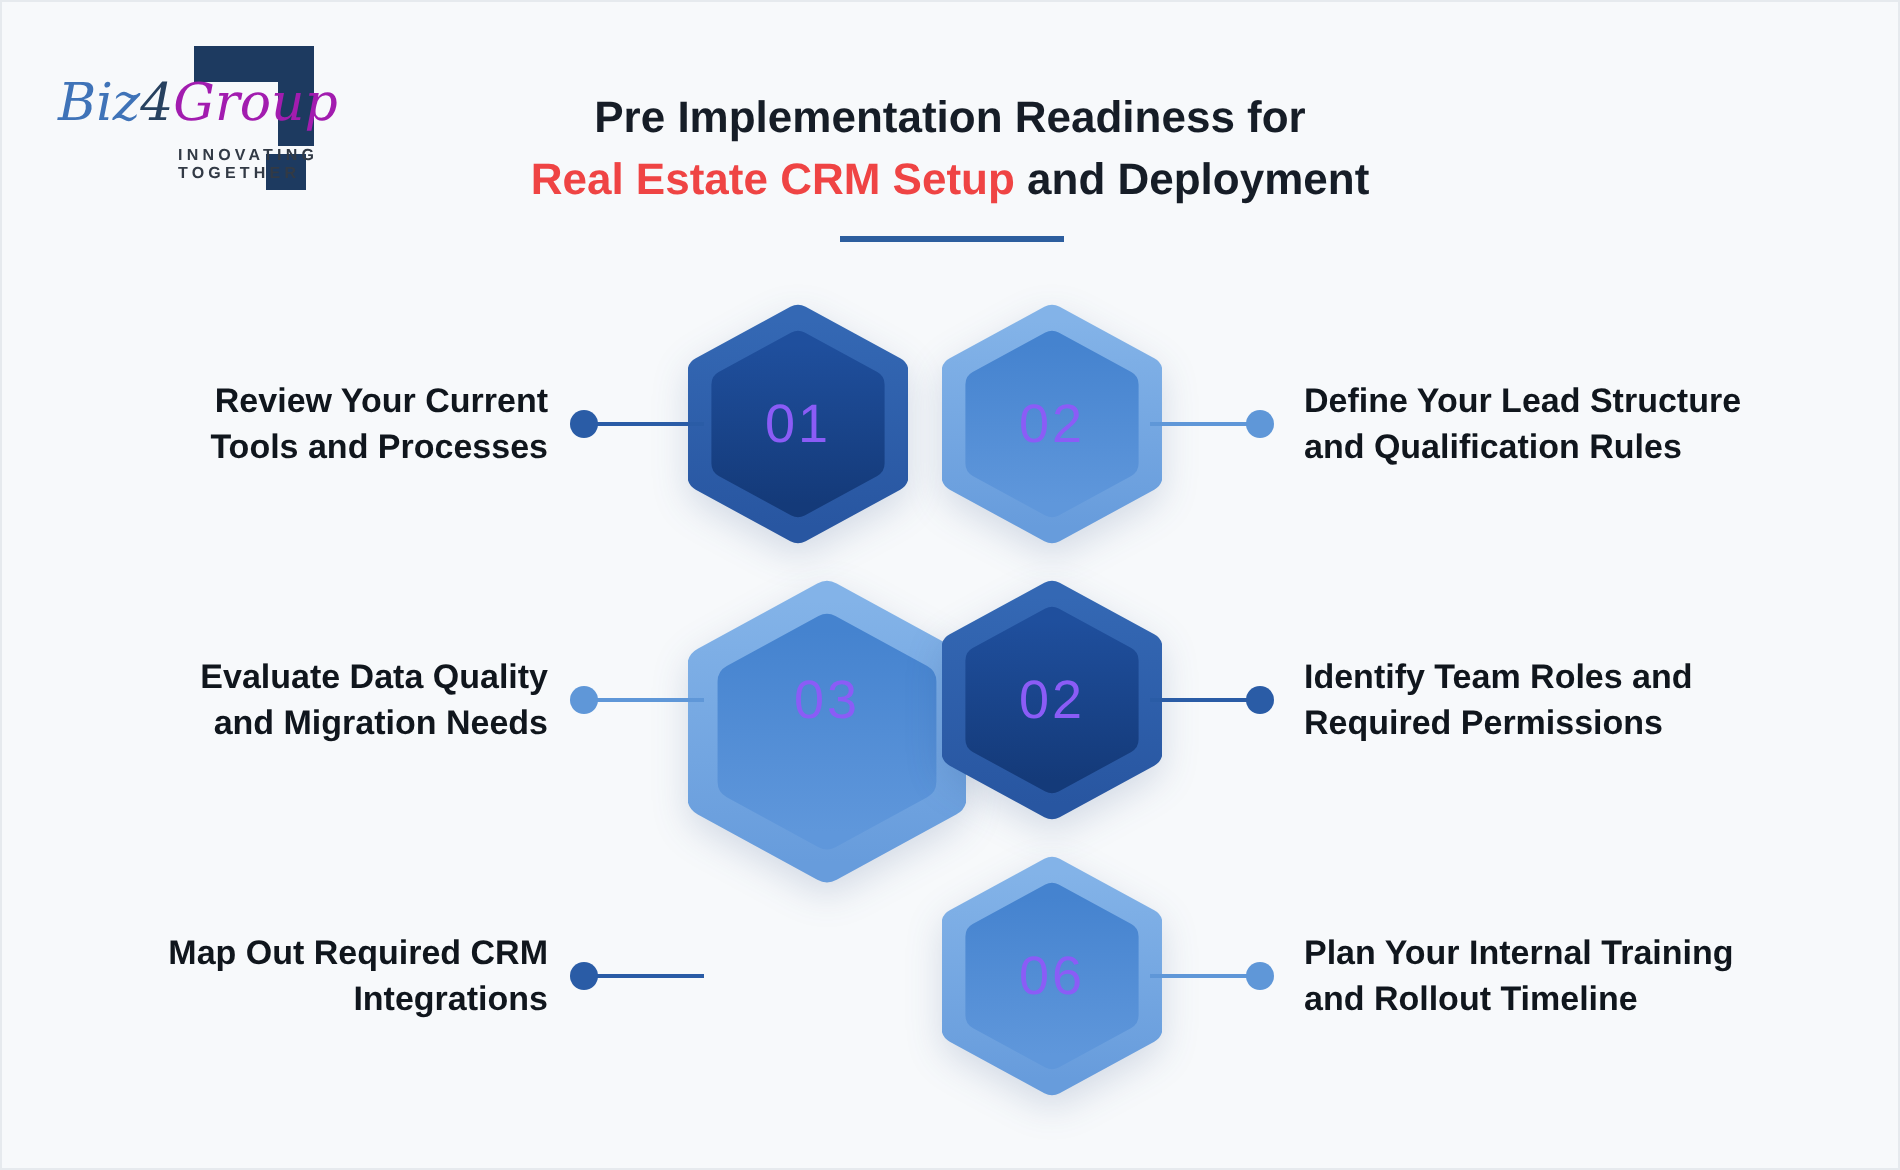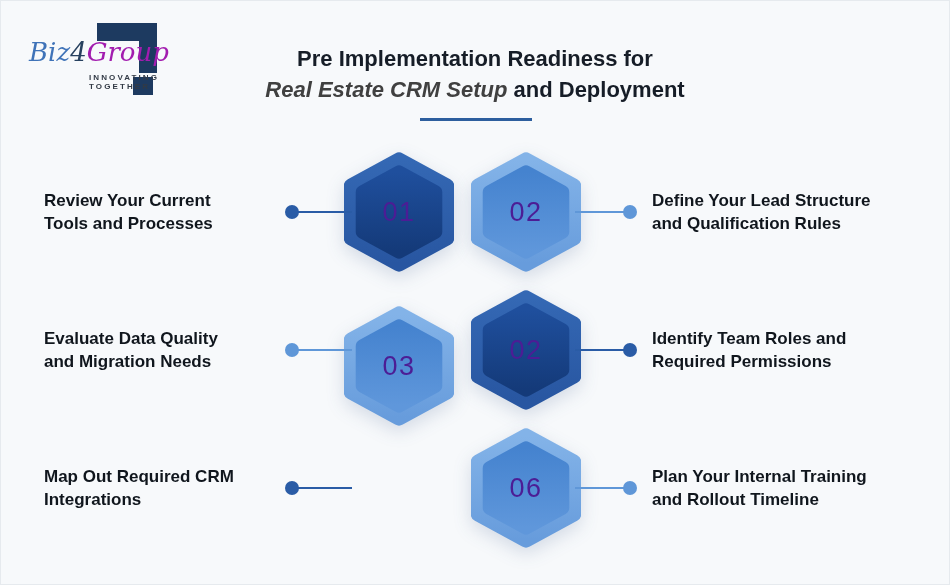--- a/index.html
+++ b/index.html
@@ -28,56 +28,56 @@
     position:absolute;left:14px;top:56px;
     font-size:8px;font-weight:bold;letter-spacing:2.1px;color:#323a45;padding-left:48px;
   }
 
   
   .title{
     position:absolute;left:0;top:42px;width:100%;
     text-align:center;font-size:22px;font-weight:bold;
     color:#161d27;line-height:31px;
   }
-  .title .hl{color:#404040;font-style:italic;}
+  .title .hl{color:#ef4444;}
   .underline{position:absolute;left:419px;top:117px;width:112px;height:3px;background:#2d5e9e;}
 
   
   .hex{position:absolute;width:110px;height:120px;filter:drop-shadow(0 6px 9px rgba(30,60,120,0.16));}
   .hex svg{position:absolute;inset:0;}
   .hex .num{
     position:absolute;inset:0;display:flex;align-items:center;justify-content:center;
-    color:#4c1d95;font-size:27px;font-weight:500;letter-spacing:1.5px;text-align:center;
+    color:#8b5cf6;font-size:27px;font-weight:500;letter-spacing:1.5px;text-align:center;
   }
   .hex.dark .outer{fill:url(#gdo);stroke:url(#gdo);}
   .hex.dark .inner{fill:url(#gdi);stroke:url(#gdi);}
   .hex.light .outer{fill:url(#glo);stroke:url(#glo);}
   .hex.light .inner{fill:url(#gli);stroke:url(#gli);}
   .hx1{left:343px;top:151px;} .hx2{left:470px;top:151px;}
-  .hx3{left:343px;top:305px;} .hx4{left:470px;top:289px;}
+  .hx3{left:343px;top:289px;padding-left:29px;} .hx4{left:470px;top:289px;}
   .hx5{left:343px;top:427px;} .hx6{left:470px;top:427px;}
 
   
   .cline{position:absolute;height:2px;}
   .cdot{position:absolute;width:14px;height:14px;border-radius:50%;}
   .tone-dark{background:#2a5ca6;}
   .tone-light{background:#5f97d8;}
   .cl-l1{left:291px;top:210px;width:60px;} .cd-l1{left:284px;top:204px;}
   .cl-r1{left:574px;top:210px;width:56px;} .cd-r1{left:622px;top:204px;}
   .cl-l2{left:291px;top:348px;width:60px;} .cd-l2{left:284px;top:342px;}
   .cl-r2{left:574px;top:348px;width:56px;} .cd-r2{left:622px;top:342px;}
   .cl-l3{left:291px;top:486px;width:60px;} .cd-l3{left:284px;top:480px;}
   .cl-r3{left:574px;top:486px;width:56px;} .cd-r3{left:622px;top:480px;}
 
   
   .label{
     position:absolute;font-size:17px;font-weight:bold;color:#10161d;
     line-height:23px;white-space:pre-line;
   }
-  .label.left{left:43px;width:230px;text-align:left;}
+  .label.left{left:43px;width:230px;text-align:right;}
   .label.right{left:651px;width:250px;text-align:left;}
   .lb1{top:188px;} .lb2{top:188px;}
   .lb3{top:326px;} .lb4{top:326px;}
   .lb5{top:464px;} .lb6{top:464px;}
 </style>
 </head>
 <body>
 
 <svg width="0" height="0" style="position:absolute" aria-hidden="true">
   <defs>

